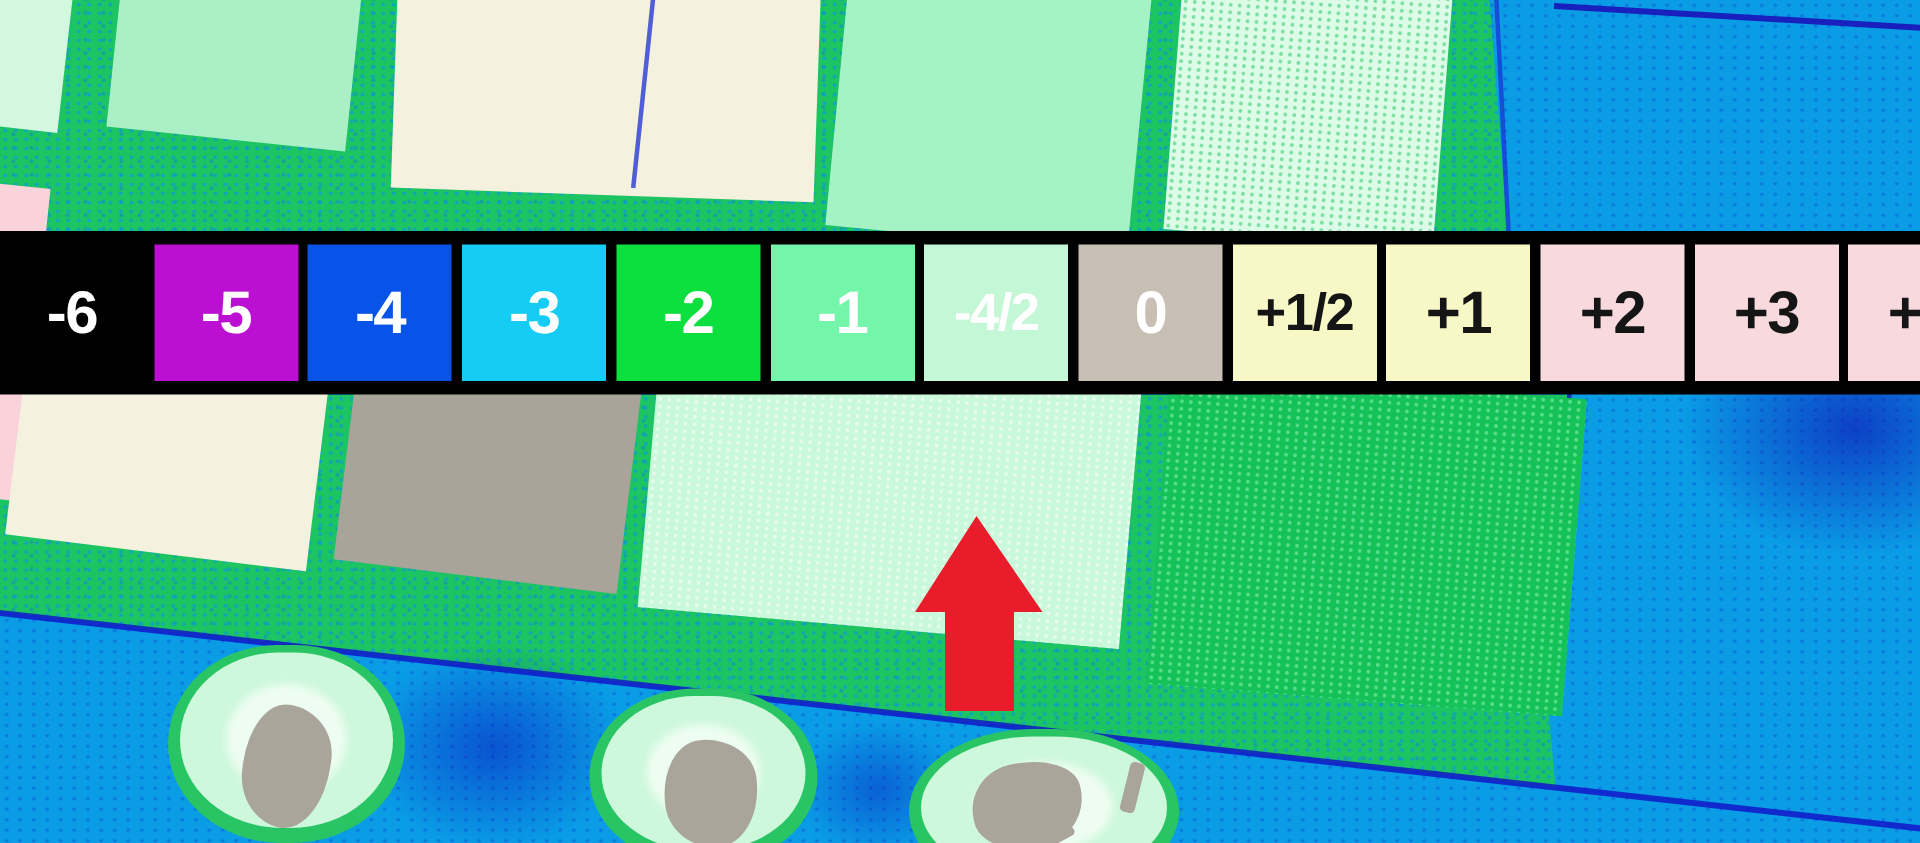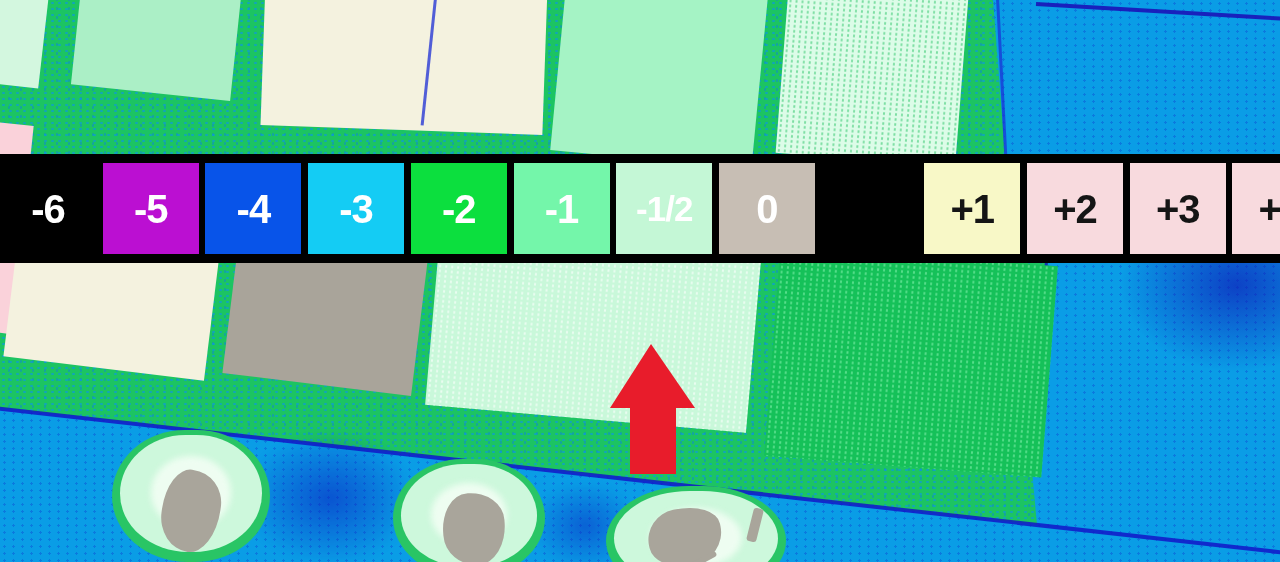--- a/index.html
+++ b/index.html
@@ -170,25 +170,28 @@
       <div class="stop" style="left: 308.1px; background: rgb(20, 204, 244);">
     <span class="stop-label" style="color: rgb(255, 255, 255);">-3</span>
   </div>
       <div class="stop" style="left: 410.8px; background: rgb(12, 223, 62);">
     <span class="stop-label" style="color: rgb(255, 255, 255);">-2</span>
   </div>
       <div class="stop" style="left: 513.5px; background: rgb(116, 246, 170);">
     <span class="stop-label" style="color: rgb(255, 255, 255);">-1</span>
   </div>
       <div class="stop" style="left: 616.2px; background: rgb(196, 247, 214);">
-    <span class="stop-label small" style="color: rgb(255, 255, 255);">-1/2</span>
+    <span class="stop-label small" style="color: rgb(255, 255, 255);">-4/2</span>
   </div>
       <div class="stop" style="left: 718.9px; background: rgb(199, 190, 180);">
     <span class="stop-label" style="color: rgb(255, 255, 255);">0</span>
   </div>
+      <div class="stop" style="left: 821.6px; background: rgb(248, 248, 199);">
+    <span class="stop-label small" style="color: rgb(21, 21, 21);">+1/2</span>
+  </div>
       <div class="stop" style="left: 924.3px; background: rgb(248, 248, 199);">
     <span class="stop-label" style="color: rgb(21, 21, 21);">+1</span>
   </div>
       <div class="stop" style="left: 1027px; background: rgb(248, 218, 222);">
     <span class="stop-label" style="color: rgb(21, 21, 21);">+2</span>
   </div>
       <div class="stop" style="left: 1129.7px; background: rgb(248, 218, 222);">
     <span class="stop-label" style="color: rgb(21, 21, 21);">+3</span>
   </div>
       <div class="stop" style="left: 1232.4px; background: rgb(248, 218, 222);">

